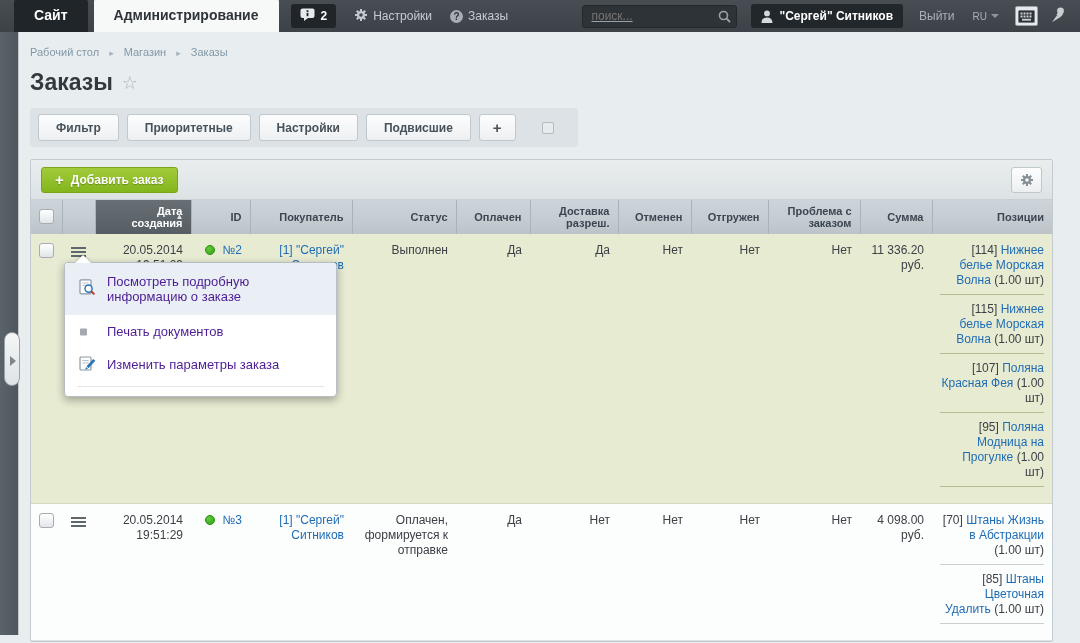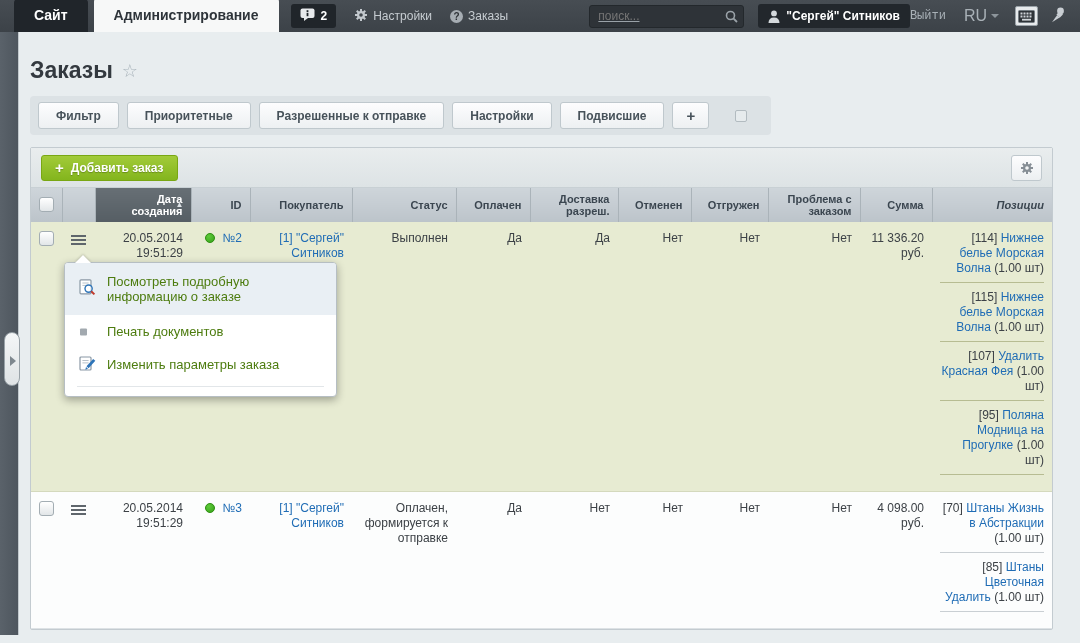--- a/index.html
+++ b/index.html
@@ -16,22 +16,22 @@
   .msg-badge b { color:#fff; font-size:12px; margin-left:6px; }
   .top-menu { display:flex; align-items:center; margin-left:18px; color:#c6ccd1; font-size:12px; cursor:pointer; }
   .top-menu span.lbl { margin-left:5px; }
   .help-circle { width:13px; height:13px; border-radius:50%; background:#a6adb3; color:#2e3338; font-size:10px; font-weight:bold; text-align:center; line-height:13px; display:inline-block; }
   .top-right { margin-left:auto; display:flex; align-items:center; }
   .search-wrap { position:relative; }
   .search-wrap input { width:155px; height:23px; background:#2e3338; border:1px solid #23282c; border-radius:3px; color:#9aa2a8; font-size:12px; padding:0 24px 0 8px; outline:none;text-decoration:underline; }
   .search-wrap svg { position:absolute; right:6px; top:5px; }
   .user-btn { background:#22272c; border-radius:3px; height:24px; display:flex; align-items:center; padding:0 10px; margin-left:14px; color:#fff; font-weight:bold; font-size:12px; cursor:pointer; }
   .user-btn svg { margin-right:6px; }
-  .logout { color:#a9b1b7; font-size:12px; cursor:pointer;font-family:Liberation Mono, monospace; }
-  .lang { color:#a9b1b7; font-size:16px; margin-left:18px; cursor:pointer; display:flex; align-items:center; }
+  .logout { color:#a9b1b7; font-size:12px; margin-left:16px; cursor:pointer; }
+  .lang { color:#a9b1b7; font-size:10px; margin-left:18px; cursor:pointer; display:flex; align-items:center; }
   .caret { width:0; height:0; border-left:4px solid transparent; border-right:4px solid transparent; border-top:4px solid #8d959b; margin-left:4px; }
   .kbd-btn { margin-left:16px; width:23px; height:20px; background:#e7eaec; border:1px solid #9aa2a8; border-radius:2px; display:flex; align-items:center; justify-content:center; cursor:pointer; }
   .pin-btn { margin:0 14px 0 12px; cursor:pointer; }
 
   
   .content { position:relative; height:603px; }
   .left-strip { position:absolute; left:0; top:0; bottom:0; width:19px; background:linear-gradient(90deg,#5a626a,#4e565e); border-right:1px solid #c2c9cd; }
   .strip-handle { position:absolute; left:4px; top:300px; width:16px; height:54px; background:linear-gradient(#f4f6f7,#dfe3e5); border:1px solid #99a2a8; border-radius:8px; cursor:pointer; }
   .strip-handle::after { content:""; position:absolute; left:5px; top:23px; width:0; height:0; border-top:5px solid transparent; border-bottom:5px solid transparent; border-left:6px solid #7e878e; }
   .main { margin-left:19px; padding:14px 27px 0 11px; }
@@ -53,21 +53,21 @@
   .panel-toolbar { height:40px; background:linear-gradient(#e9edee,#dde3e5); border-bottom:1px solid #c8d0d4; padding:7px 10px; display:flex; align-items:center; }
   .add-order { background:linear-gradient(#a2cb39,#83b51d); border:1px solid #79a713; border-radius:3px; height:26px; padding:0 13px; color:#fff; font-weight:bold; font-size:12px; cursor:pointer; text-shadow:0 1px 1px rgba(0,0,0,.25); display:flex; align-items:center; font-family:inherit; }
   .add-order .plus { font-size:15px; margin-right:7px; }
   .gear-btn { margin-left:auto; width:31px; height:26px; background:linear-gradient(#fdfdfe,#eceff1); border:1px solid #bfc8cd; border-radius:3px; display:flex; align-items:center; justify-content:center; cursor:pointer; }
 
   .otable { display:table; width:100%; table-layout:fixed; border-collapse:collapse; }
   .tr { display:table-row;text-align:right; }
   .th { display:table-cell; background:linear-gradient(#ced5da,#bcc4ca); border-right:1px solid #aab3b9; color:#3b4650; font-size:11px; font-weight:bold; padding:5px 8px; vertical-align:middle; height:34px; }
   .th.sorted { background:linear-gradient(#676f75,#565e64); color:#fff; position:relative; }
   .th .sort-arrow { position:absolute; right:7px; top:12px; font-size:8px; color:#dfe4e8; }
-  .th:last-child { border-right:none;font-style:italic; }
+  .th:last-child { border-right:none; }
   .c-cb { width:31px; text-align:center; }
   .c-menu { width:33px; }
   .c-date { width:96px; }
   .c-id { width:59px; }
   .c-buyer { width:102px; }
   .c-status { width:104px; }
   .c-paid { width:74px; }
   .c-dlv { width:88px; }
   .c-cnl { width:73px; }
   .c-shp { width:77px;margin-top:38px; }
@@ -82,21 +82,21 @@
   .burger { display:inline-block; cursor:pointer; padding:2px 1px; }
   .burger i { display:block; width:15px; height:2px; background:#5f666c; margin:2px 0; }
   .dot { display:inline-block; width:10px; height:10px; border-radius:50%; background:radial-gradient(circle at 35% 30%,#5ecb3a,#37a219); border:1px solid #2f8f13; vertical-align:-1px; margin-right:7px; }
   .pos { padding:0 0 6px; border-bottom:1px solid #c9cfd3; margin-bottom:7px; }
   .tr.hl .pos { border-bottom-color:#b7bc92; }
   .pcode,.pqty { color:#3c4146; }
 
   
   .ctx-menu { position:absolute; left:64px; top:262px; width:273px; background:#fff; border:1px solid #b6bec3; border-radius:4px; box-shadow:0 3px 9px rgba(0,0,0,.32); z-index:20; padding-bottom:4px; }
   .ctx-arrow { position:absolute; top:-8px; left:10px; width:0; height:0; border-left:8px solid transparent; border-right:8px solid transparent; border-bottom:8px solid #fff; filter:drop-shadow(0 -1px 1px rgba(0,0,0,.18)); }
-  .ctx-item { position:relative; padding:9px 10px 9px 42px; font-size:13px; color:#4d7c0f; cursor:pointer; line-height:15px; }
+  .ctx-item { position:relative; padding:9px 10px 9px 42px; font-size:13px; color:#4c1d95; cursor:pointer; line-height:15px; }
   .ctx-item.first { background:#e9eff4; border-radius:3px 3px 0 0; padding-top:11px; padding-bottom:11px; }
   .ctx-item .ico { position:absolute; left:14px; top:50%; transform:translateY(-50%); }
   .ctx-sep { height:1px; background:#e2e6e9; margin:5px 12px; }
   .ctx-item.danger { padding-top:12px; padding-bottom:10px; }
 </style>
 </head>
 <body>
 
 <div class="topbar">
   <div class="tab tab-site">Сайт</div>
@@ -182,30 +182,36 @@
     </span>
   </div>
 </div>
 
 <div class="content">
   <div class="left-strip">
     <div class="strip-handle"></div>
   </div>
 
   <div class="main">
+    <div class="breadcrumb">
+      <a>Рабочий стол</a>
+      <span class="bc-sep">▸</span>
+      <a>Магазин</a>
+      <span class="bc-sep">▸</span>
+      <a>Заказы</a>
+    </div>
 
     <div class="page-title-row">
       <span class="page-title">Заказы</span>
       <span class="fav-star">☆</span>
     </div>
 
     <div class="filter-bar">
       <button class="fbtn">Фильтр</button>
       <button class="fbtn">Приоритетные</button>
-      <button class="fbtn">Разрешенные к отправке</button>
       <button class="fbtn">Настройки</button>
       <button class="fbtn">Подвисшие</button>
       <button class="fbtn plus">+</button>
       <span class="fsquare"></span>
     </div>
 
     <div class="panel">
       <div class="panel-toolbar">
         <button class="add-order">
           <span class="plus">+</span>
@@ -252,21 +258,21 @@
               <div class="td c-status">Выполнен</div>
               <div class="td c-paid">Да</div>
               <div class="td c-dlv">Да</div>
               <div class="td c-cnl">Нет</div>
               <div class="td c-shp">Нет</div>
               <div class="td c-prb">Нет</div>
               <div class="td c-sum">11 336.20<br>руб.</div>
               <div class="td c-pos">
                 <div class="pos"><span class="pcode">[114]</span> <a class="lnk">Нижнее белье Морская Волна</a> <span class="pqty">(1.00 шт)</span></div>
                 <div class="pos"><span class="pcode">[115]</span> <a class="lnk">Нижнее белье Морская Волна</a> <span class="pqty">(1.00 шт)</span></div>
-                <div class="pos"><span class="pcode">[107]</span> <a class="lnk">Удалить Красная Фея</a> <span class="pqty">(1.00 шт)</span></div>
+                <div class="pos"><span class="pcode">[107]</span> <a class="lnk">Поляна Красная Фея</a> <span class="pqty">(1.00 шт)</span></div>
                 <div class="pos"><span class="pcode">[95]</span> <a class="lnk">Поляна Модница на Прогулке</a> <span class="pqty">(1.00 шт)</span></div>
               </div>
             </div>
             <div class="tr">
               <div class="td c-cb" style="text-align:center"><span class="cb"></span></div>
               <div class="td c-menu"><span class="burger"><i></i><i></i><i></i></span></div>
               <div class="td c-date">20.05.2014<br>19:51:29</div>
               <div class="td c-id"><span class="dot"></span><a class="lnk">№3</a></div>
               <div class="td c-buyer"><a class="lnk">[1] "Сергей" Ситников</a></div>
               <div class="td c-status">Оплачен, формируется к отправке</div>

